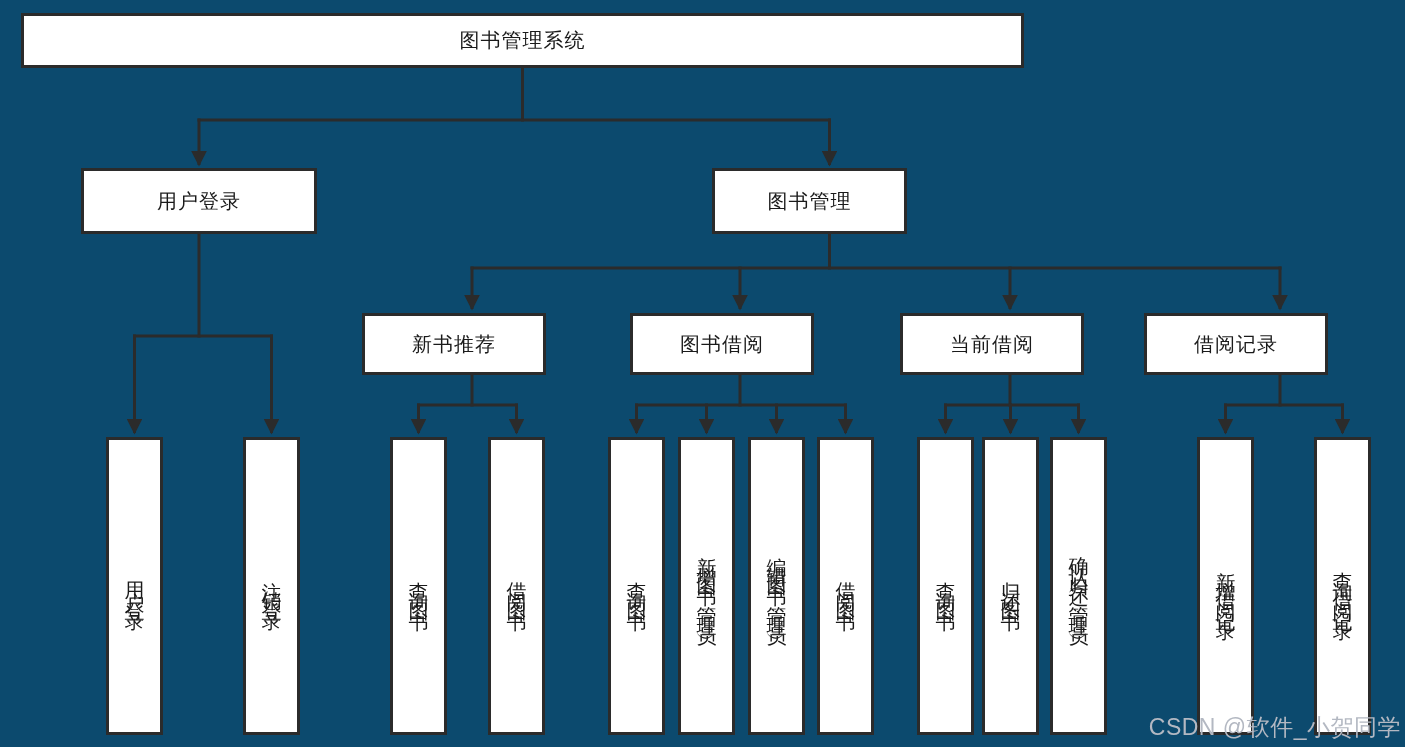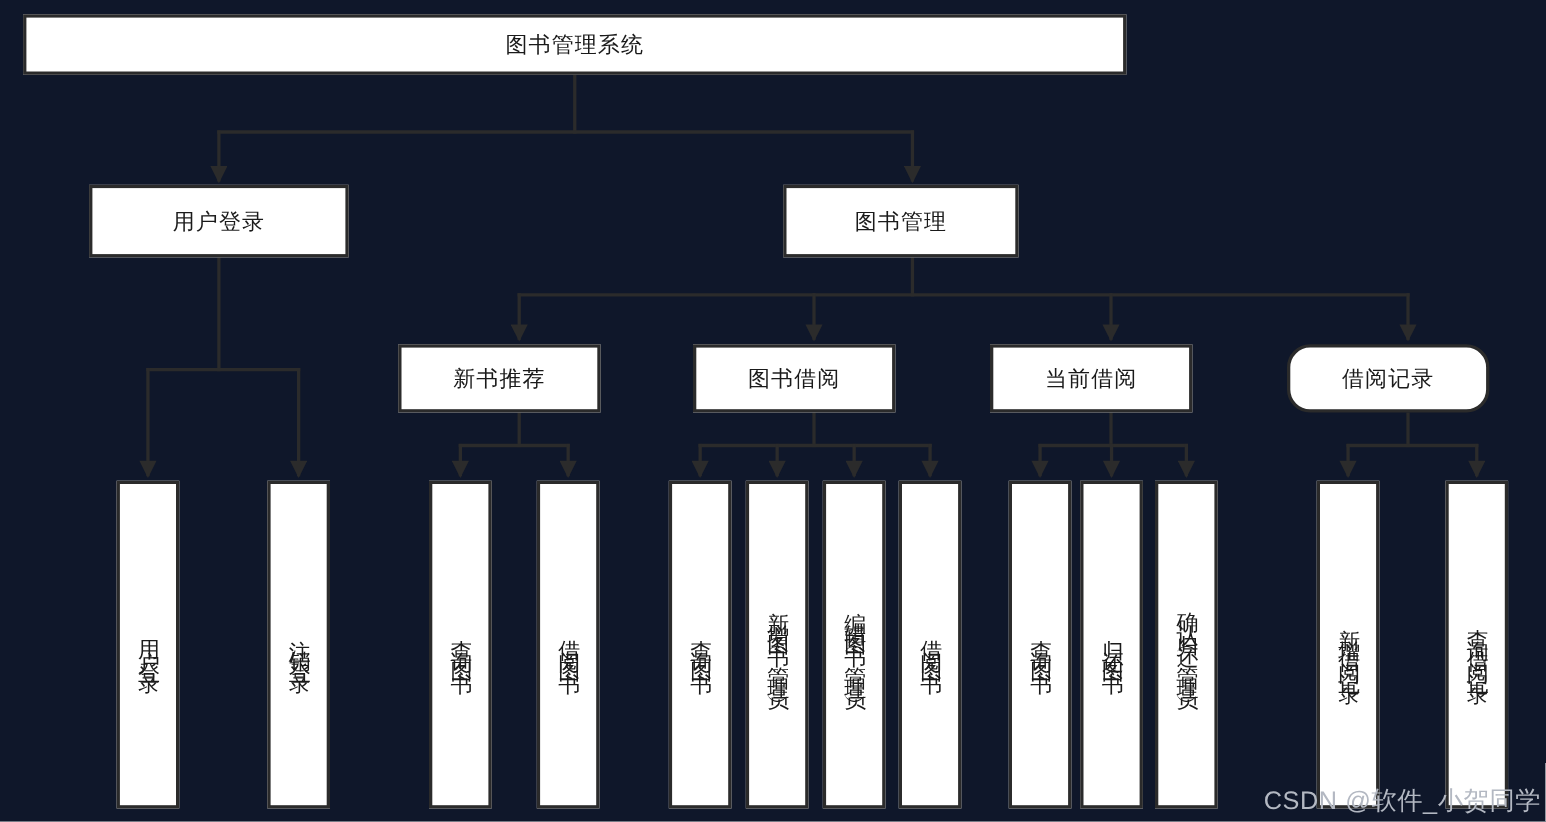--- a/index.html
+++ b/index.html
@@ -1,20 +1,20 @@
 <!DOCTYPE html>
 <html><head>
 <meta charset="utf-8">
 <style>
   html, body { margin: 0; padding: 0; background: #ffffff; }
   .canvas {
     position: relative;
     width: 1405px;
     height: 747px;
-    background: #0f172a;
+    background: #0c4a6e;
     font-family: "Liberation Sans", "DejaVu Sans", sans-serif;
     overflow: hidden;
   }
   .connectors {
     position: absolute;
     left: 0; top: 0;
     width: 1405px; height: 747px;
     pointer-events: none;
   }
   .connectors line { stroke: #2b2b2b; stroke-width: 3; }
@@ -122,26 +122,26 @@
       <line x1="1280" y1="375" x2="1280" y2="406.5"></line>
       <line x1="1224" y1="405" x2="1344" y2="405"></line>
       <line x1="1225.5" y1="403.5" x2="1225.5" y2="433" marker-end="url(#arrow)"></line>
       <line x1="1342.5" y1="403.5" x2="1342.5" y2="433" marker-end="url(#arrow)"></line>
     </g>
   </svg>
 
   <div class="box h-box root-box">图书管理系统</div>
 
   <div class="box h-box l2-box" style="left:81px; width:236px;">用户登录</div>
-  <div class="box h-box l2-box" style="left:712px; width:214px;">图书管理</div>
+  <div class="box h-box l2-box" style="left:712px; width:195px;">图书管理</div>
 
   <div class="box h-box l3-box" style="left:362px;">新书推荐</div>
   <div class="box h-box l3-box" style="left:630px;">图书借阅</div>
   <div class="box h-box l3-box" style="left:900px;">当前借阅</div>
-  <div class="box h-box l3-box" style="left:1170px;border-radius:21px;">借阅记录</div>
+  <div class="box h-box l3-box" style="left:1144px;">借阅记录</div>
 
   <div class="box v-box" style="left:106px;">用户登录</div>
   <div class="box v-box" style="left:243px;">注销登录</div>
 
   <div class="box v-box" style="left:390px;">查询图书</div>
   <div class="box v-box" style="left:488px;">借阅图书</div>
 
   <div class="box v-box" style="left:608px;">查询图书</div>
   <div class="box v-box" style="left:678px;">新增图书（管理员）</div>
   <div class="box v-box" style="left:748px;">编辑图书（管理员）</div>

